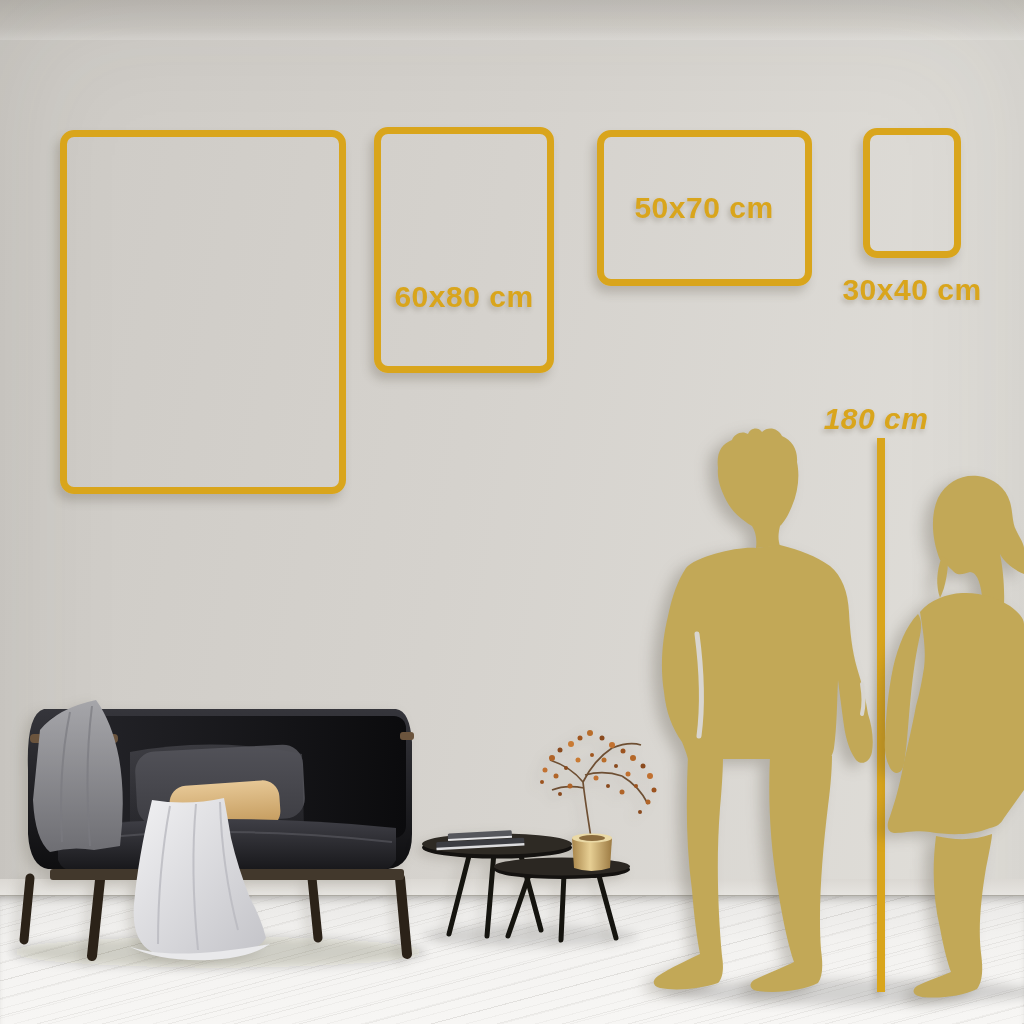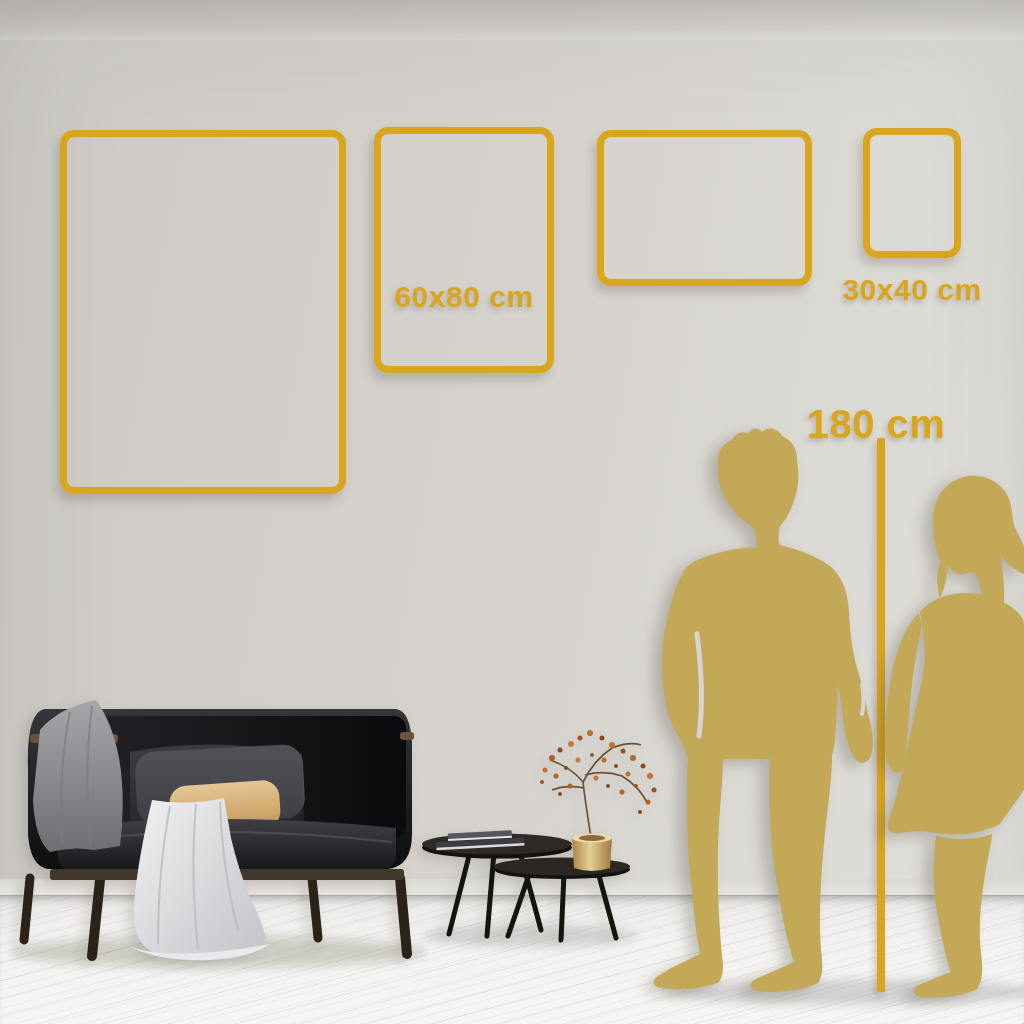--- a/index.html
+++ b/index.html
@@ -41,23 +41,24 @@
     box-shadow:-4px 7px 10px rgba(90,82,66,.25);
   }
   .size-label{
     position:absolute;color:var(--accent-gold);
     font-weight:800;font-size:30px;letter-spacing:.5px;white-space:nowrap;
     text-shadow:-2px 3px 5px rgba(100,90,70,.30);
     transform:translate(-50%,-50%);
   }
   .height-label{
     position:absolute;color:var(--accent-gold);
-    font-weight:800;font-size:40px;letter-spacing:.5px;white-space:nowrap;
+    font-weight:800;font-size:30px;letter-spacing:.5px;white-space:nowrap;
     text-shadow:-2px 3px 5px rgba(100,90,70,.30);
     transform:translateX(-50%);
+    font-style:italic;
   }
   .height-line{
     position:absolute;width:8px;background:var(--accent-gold);
     box-shadow:-3px 4px 6px rgba(90,82,66,.25);
   }
   svg.art{position:absolute;left:0;top:0;}
   .sil{fill:var(--silhouette-gold);}
   .couple-g{filter:drop-shadow(-9px 5px 7px rgba(80,72,58,.28));}
   .furniture-g{filter:drop-shadow(-6px 4px 6px rgba(80,72,58,.18));}
 </style>
@@ -257,17 +258,18 @@
       </g>
     </g>
   </svg>
 
   <div class="frame" style="left:60px;top:130px;width:286px;height:364px;"></div>
   <div class="frame" style="left:374px;top:127px;width:180px;height:246px;"></div>
   <div class="frame" style="left:597px;top:130px;width:215px;height:156px;"></div>
   <div class="frame" style="left:863px;top:128px;width:98px;height:130px;"></div>
 
   <div class="size-label" style="left:464px;top:253px;margin-top:44px;">60x80 cm</div>
+  <div class="size-label" style="left:704px;top:208px;">50x70 cm</div>
   <div class="size-label" style="left:912px;top:290px;">30x40 cm</div>
 
   <div class="height-label" style="left:876px;top:402px;">180 cm</div>
 
 </div>
 
 </body></html>

